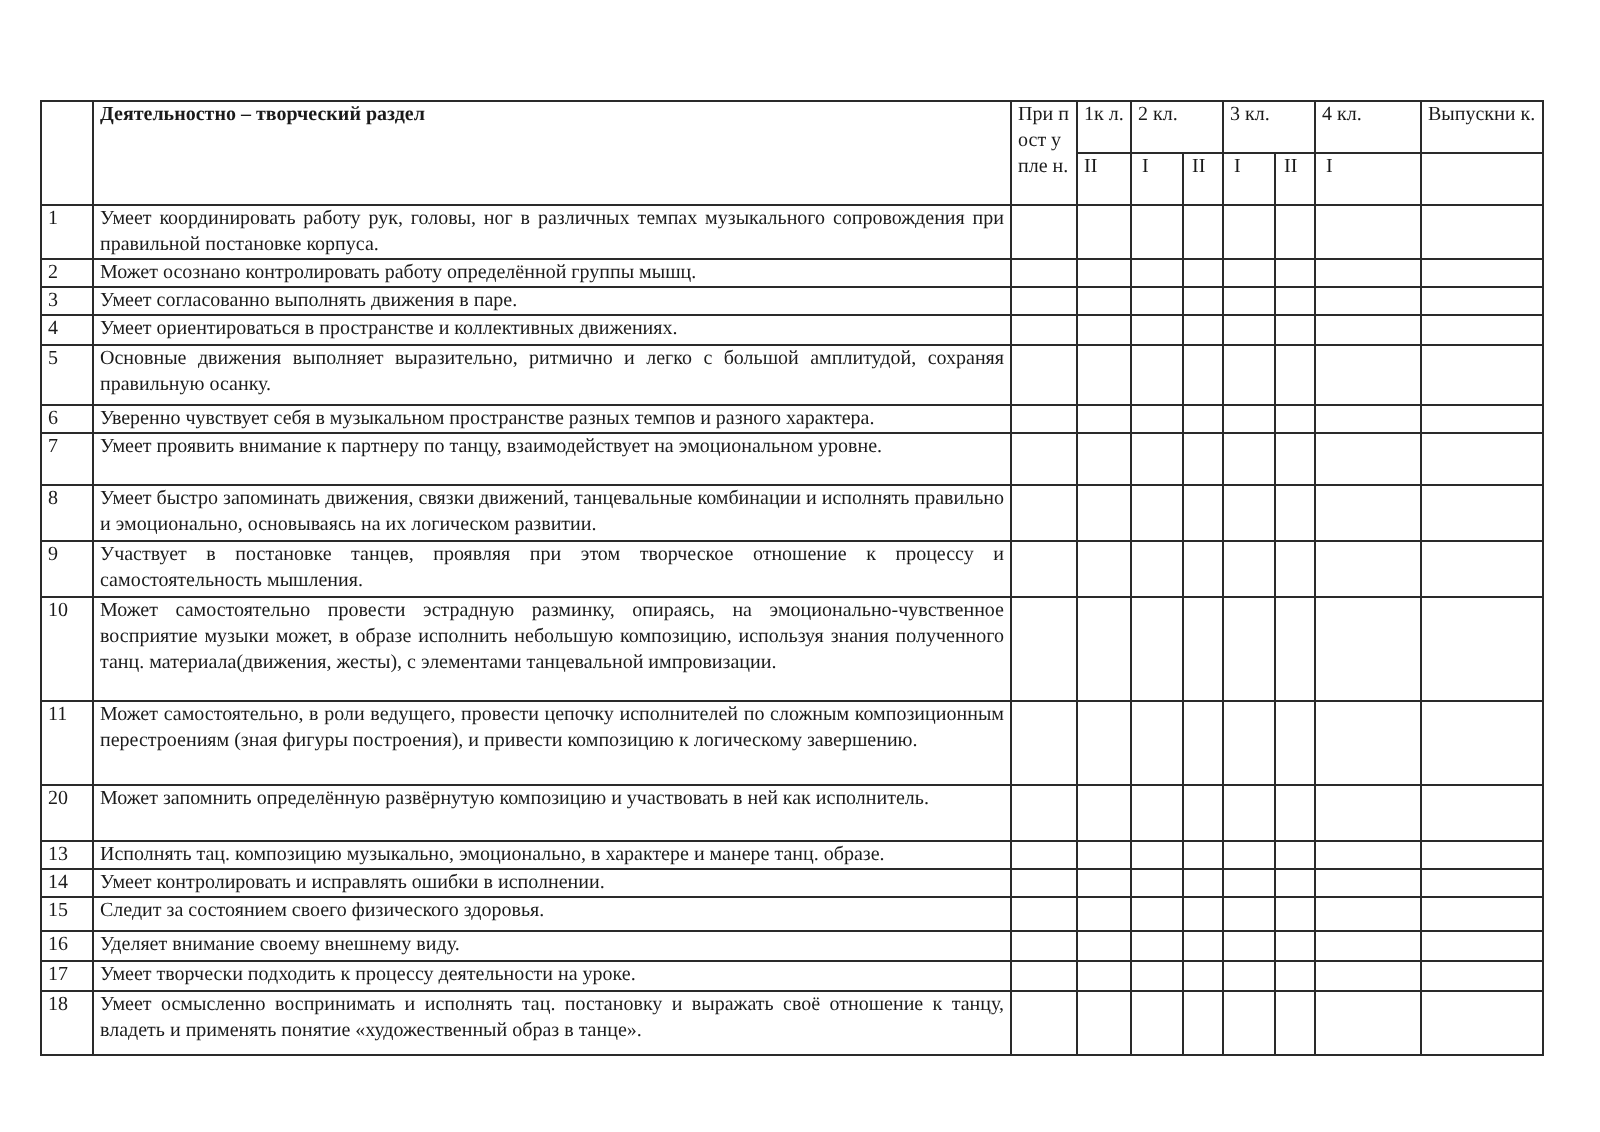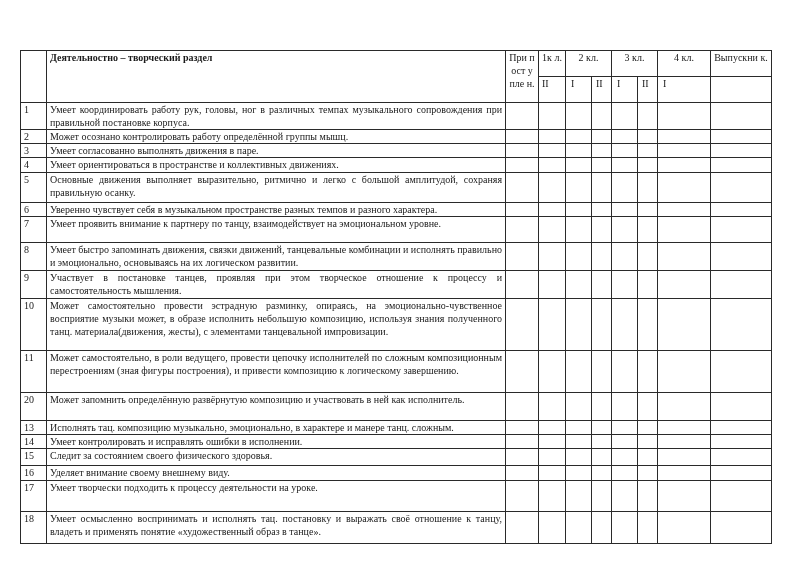--- a/index.html
+++ b/index.html
@@ -4,21 +4,21 @@
 <style>
   html, body { margin:0; padding:0; background:#ffffff; }
   body { width:800px; height:566px; position:relative; overflow:hidden;
          font-family:"Liberation Serif", "DejaVu Serif", serif; color:#1a1a1a; }
   table.main { position:absolute; left:20px; top:50px; border-collapse:collapse;
                table-layout:fixed; font-size:10px; line-height:13px; }
   table.main td { border:1px solid #2a2a2a; padding:0 3px; vertical-align:top; overflow:hidden; }
   td.num { padding-left:5px; }
   td.txt { text-align:justify; text-align-last:left; padding:0 4px 0 4px;font-family:Liberation Serif, serif; }
   td.hdr-title { font-weight:bold; padding-top:1px; }
-  td.hdr { font-size:10px; line-height:13px; padding:1px 3px 0 4px;text-align:center; }
+  td.hdr { font-size:10px; line-height:13px; padding:1px 3px 0 4px; }
   td.sub { padding:0 3px 0 8px; }
   td.blank { }
   .hdr-wrap { word-break:break-all; }
 </style>
 </head>
 <body>
 
 <table class="main">
   <colgroup>
     <col style="width:26px">
@@ -191,21 +191,21 @@
         <td class="blank"></td>
         <td class="blank"></td>
         <td class="blank"></td>
         <td class="blank"></td>
         <td class="blank"></td>
         <td class="blank"></td>
         <td class="blank"></td>
       </tr>
       <tr style="height: 14px; padding-left: 17px;">
         <td class="num">13</td>
-        <td class="txt">Исполнять тац. композицию музыкально, эмоционально, в характере и манере танц. сложным.</td>
+        <td class="txt">Исполнять тац. композицию музыкально, эмоционально, в характере и манере танц. образе.</td>
         <td class="blank"></td>
         <td class="blank"></td>
         <td class="blank"></td>
         <td class="blank"></td>
         <td class="blank"></td>
         <td class="blank"></td>
         <td class="blank"></td>
         <td class="blank"></td>
       </tr>
       <tr style="height: 14px;">
@@ -237,21 +237,21 @@
         <td class="txt">Уделяет внимание своему внешнему виду.</td>
         <td class="blank"></td>
         <td class="blank"></td>
         <td class="blank"></td>
         <td class="blank"></td>
         <td class="blank"></td>
         <td class="blank"></td>
         <td class="blank"></td>
         <td class="blank"></td>
       </tr>
-      <tr style="height: 31px;">
+      <tr style="height: 15px;">
         <td class="num">17</td>
         <td class="txt">Умеет творчески подходить к процессу деятельности на уроке.</td>
         <td class="blank"></td>
         <td class="blank"></td>
         <td class="blank"></td>
         <td class="blank"></td>
         <td class="blank"></td>
         <td class="blank"></td>
         <td class="blank"></td>
         <td class="blank"></td>

